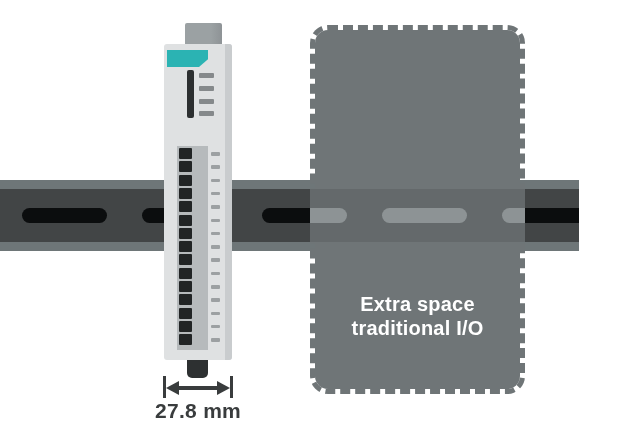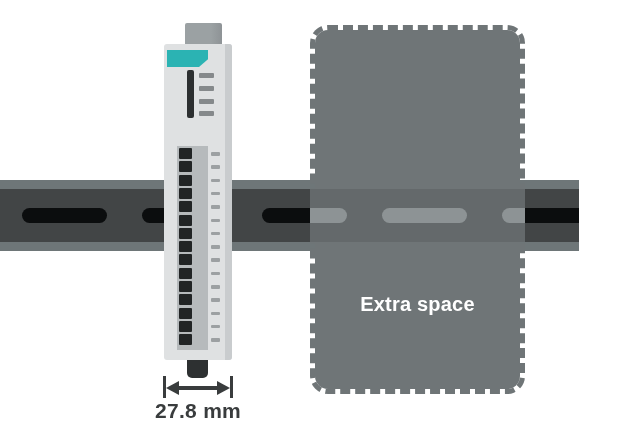--- a/index.html
+++ b/index.html
@@ -124,20 +124,21 @@
   </div>
 
   <div class="extra-block">
     <div class="ghost-band" id="ghost-band">
         <div class="ghost-slot" style="left: -48px;"></div>
         <div class="ghost-slot" style="left: 72px;"></div>
         <div class="ghost-slot" style="left: 192px;"></div>
       </div>
     <div class="extra-label">
       <span>Extra space</span>
+      <span>traditional I/O</span>
     </div>
   </div>
 
   <div class="mount-tab"></div>
   <div class="module-body">
     <div class="body-shade"></div>
     <div class="brand-panel"></div>
     <div class="display-slot"></div>
     <div class="led-col" id="led-col">
         <div class="led-bar" style="top: 0px;"></div>

